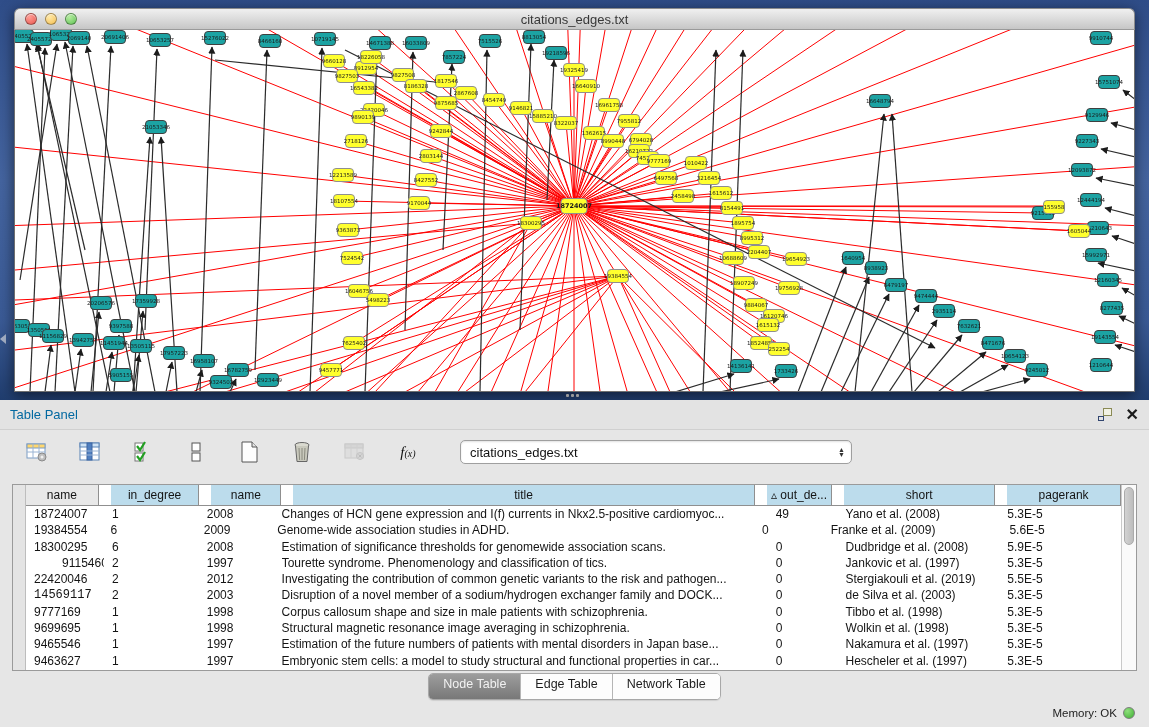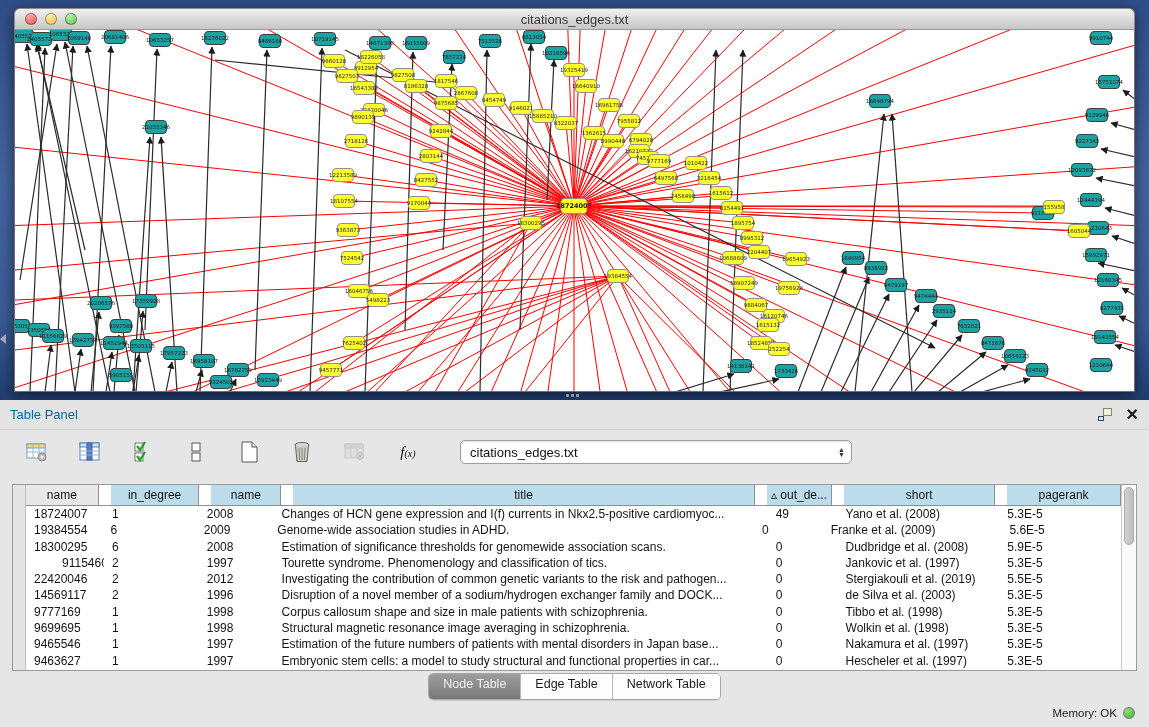--- a/index.html
+++ b/index.html
@@ -916,23 +916,23 @@
           <div class="tr">
             <div class="td" style="width: 78px;">22420046</div>
             <div class="td" style="width: 95px;">2</div>
             <div class="td" style="width: 75px;">2012</div>
             <div class="td" style="width: 495px;">Investigating the contribution of common genetic variants to the risk and pathogen...</div>
             <div class="td" style="width: 70px;">0</div>
             <div class="td" style="width: 162px;">Stergiakouli et al. (2019)</div>
             <div class="td" style="width: 122px;">5.5E-5</div>
           </div>
           <div class="tr">
-            <div class="td" style="width: 78px;">14569117</div>
+            <div class="td" style="width: 78px; font-family: Liberation Mono, monospace;">14569117</div>
             <div class="td" style="width: 95px;">2</div>
-            <div class="td" style="width: 75px;">1996</div>
+            <div class="td" style="width: 75px;">2003</div>
             <div class="td" style="width: 495px;">Disruption of a novel member of a sodium/hydrogen exchanger family and DOCK...</div>
             <div class="td" style="width: 70px;">0</div>
             <div class="td" style="width: 162px;">de Silva et al. (2003)</div>
             <div class="td" style="width: 122px;">5.3E-5</div>
           </div>
           <div class="tr">
             <div class="td" style="width: 78px;">9777169</div>
             <div class="td" style="width: 95px;">1</div>
             <div class="td" style="width: 75px;">1998</div>
             <div class="td" style="width: 495px;">Corpus callosum shape and size in male patients with schizophrenia.</div>

